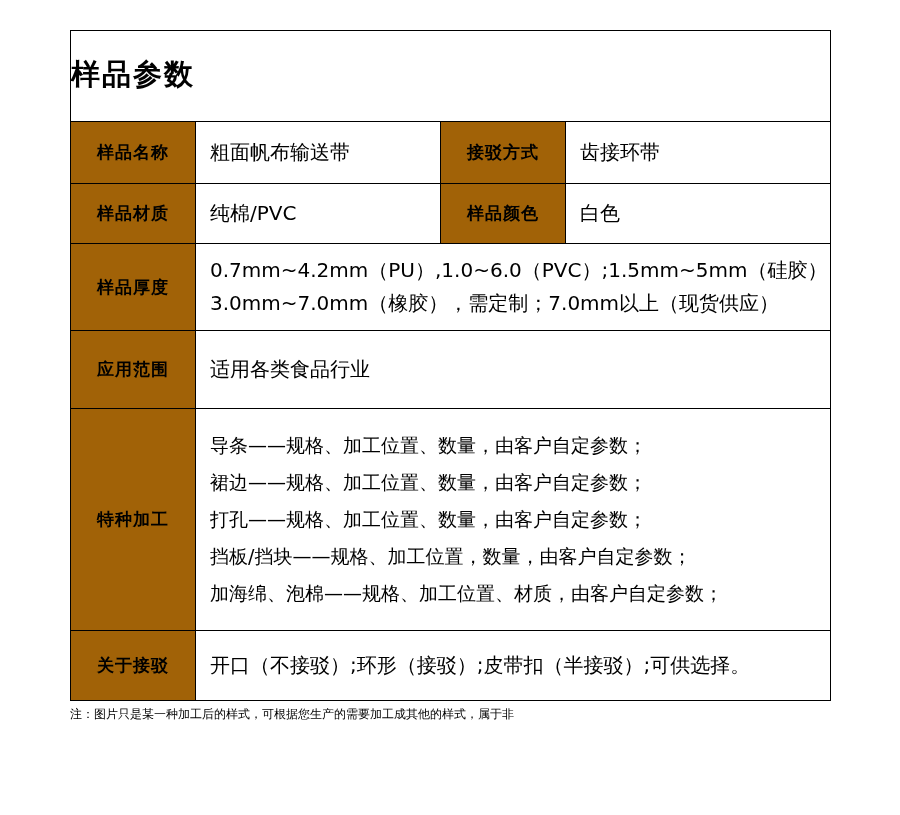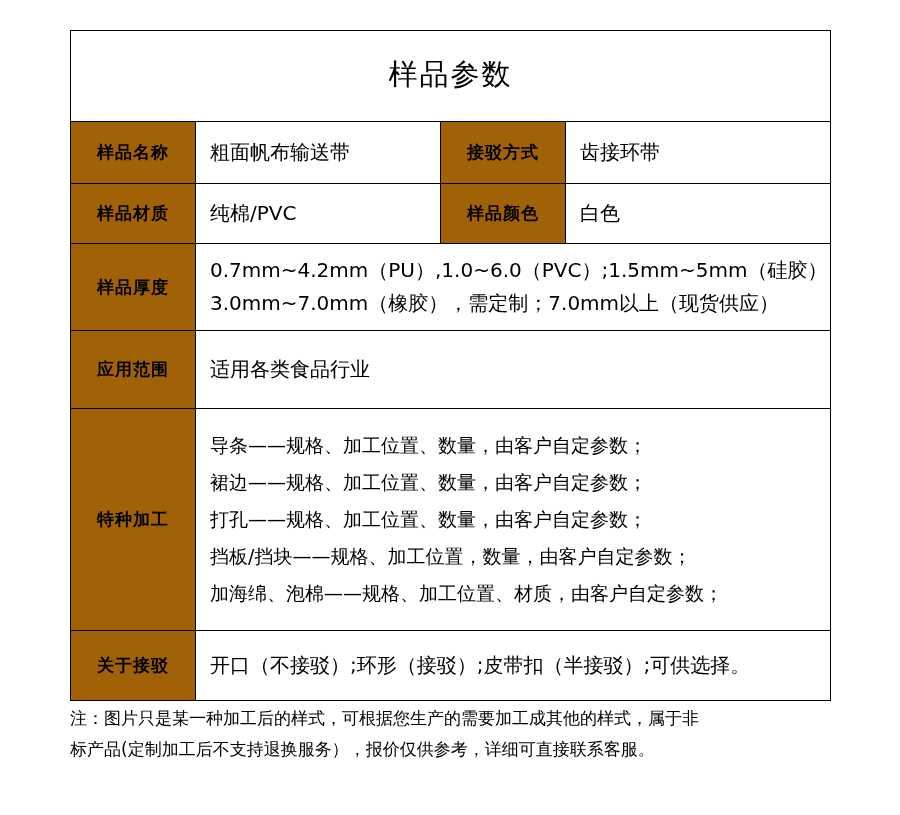--- a/index.html
+++ b/index.html
@@ -27,23 +27,22 @@
     width: 760px;
     border-collapse: collapse;
     table-layout: fixed;
   }
   .spec-table td {
     border: 1px solid #000000;
     padding: 0;
     vertical-align: middle;
   }
   .title-cell {
-    text-align: center;
     font-size: 29px;
-    font-weight: normal;
+    font-weight: bold;
     letter-spacing: 2px;
     height: 72px;
     padding: 8px 0 10px 0 !important;
   }
   .label-cell {
     background: #a16207;
     text-align: center;
     font-size: 17px;
     font-weight: bold;
     letter-spacing: 1px;
@@ -69,21 +68,21 @@
   .row-thickness { height: 80px; padding-left: 26px; }
   .row-scope { height: 78px; }
   .row-proc { height: 210px; }
   .row-joint { height: 70px; }
 
   .footnote {
     position: absolute;
     left: 70px;
     top: 703px;
     width: 768px;
-    font-size: 17px;
+    font-size: 12px;
     line-height: 1.85;
     color: #000000;
   }
   .footnote .fline {
     display: block;
   }
 </style>
 </head>
 <body>
 
@@ -141,16 +140,15 @@
 
       <tr class="row-joint">
         <td class="label-cell">关于接驳</td>
         <td class="value-cell" colspan="3">开口（不接驳）;环形（接驳）;皮带扣（半接驳）;可供选择。</td>
       </tr>
     </tbody>
   </table>
 
   <div class="footnote">
     <span class="fline">注：图片只是某一种加工后的样式，可根据您生产的需要加工成其他的样式，属于非</span>
-    <span class="fline">标产品(定制加工后不支持退换服务），报价仅供参考，详细可直接联系客服。</span>
   </div>
 
 </div>
 
 </body></html>

